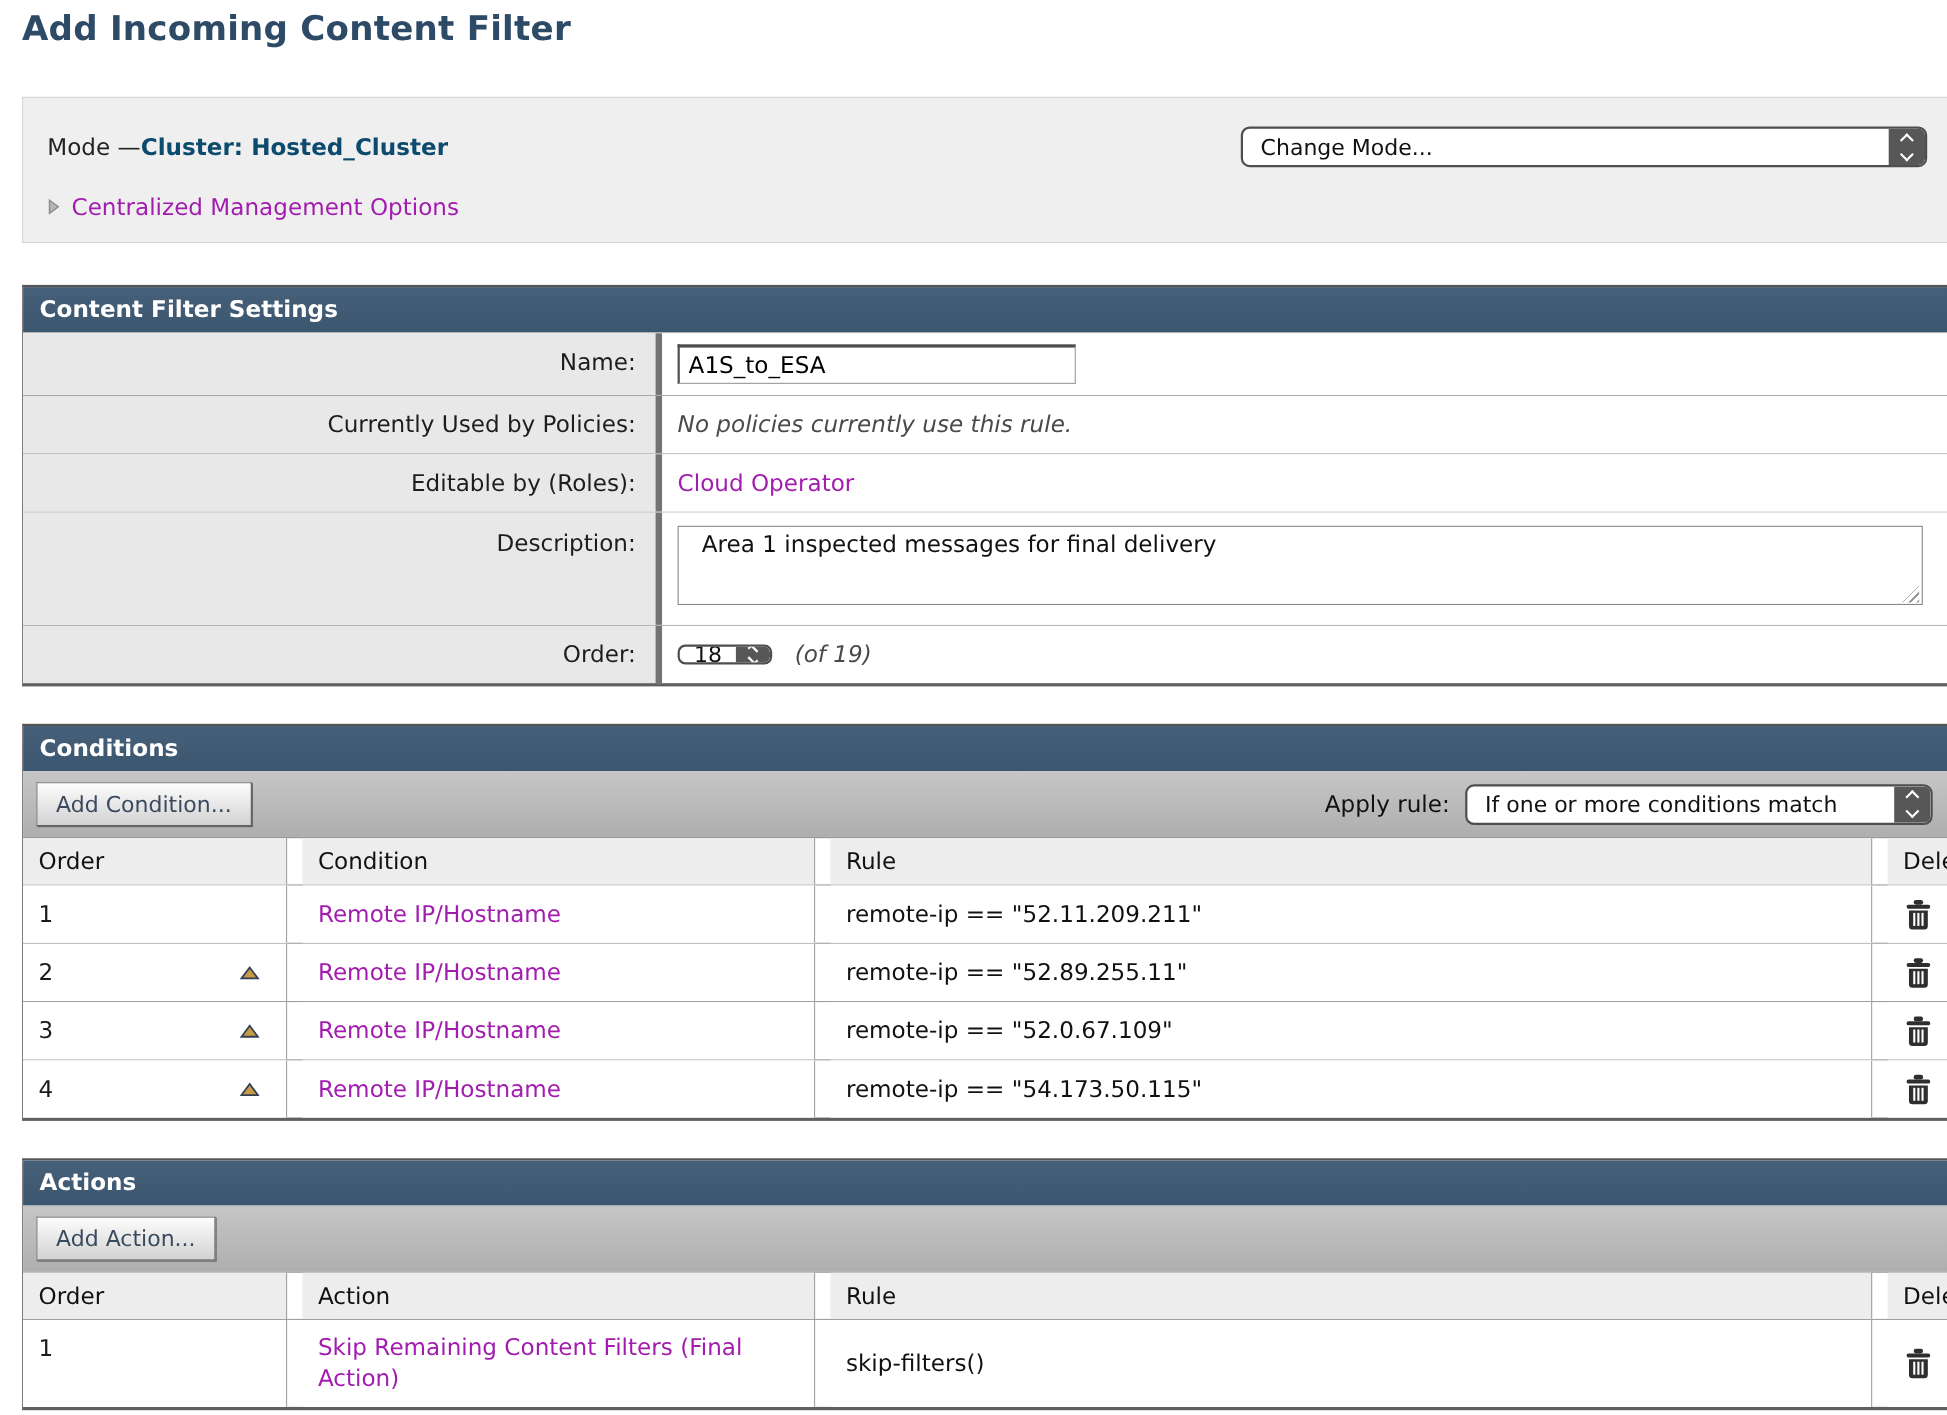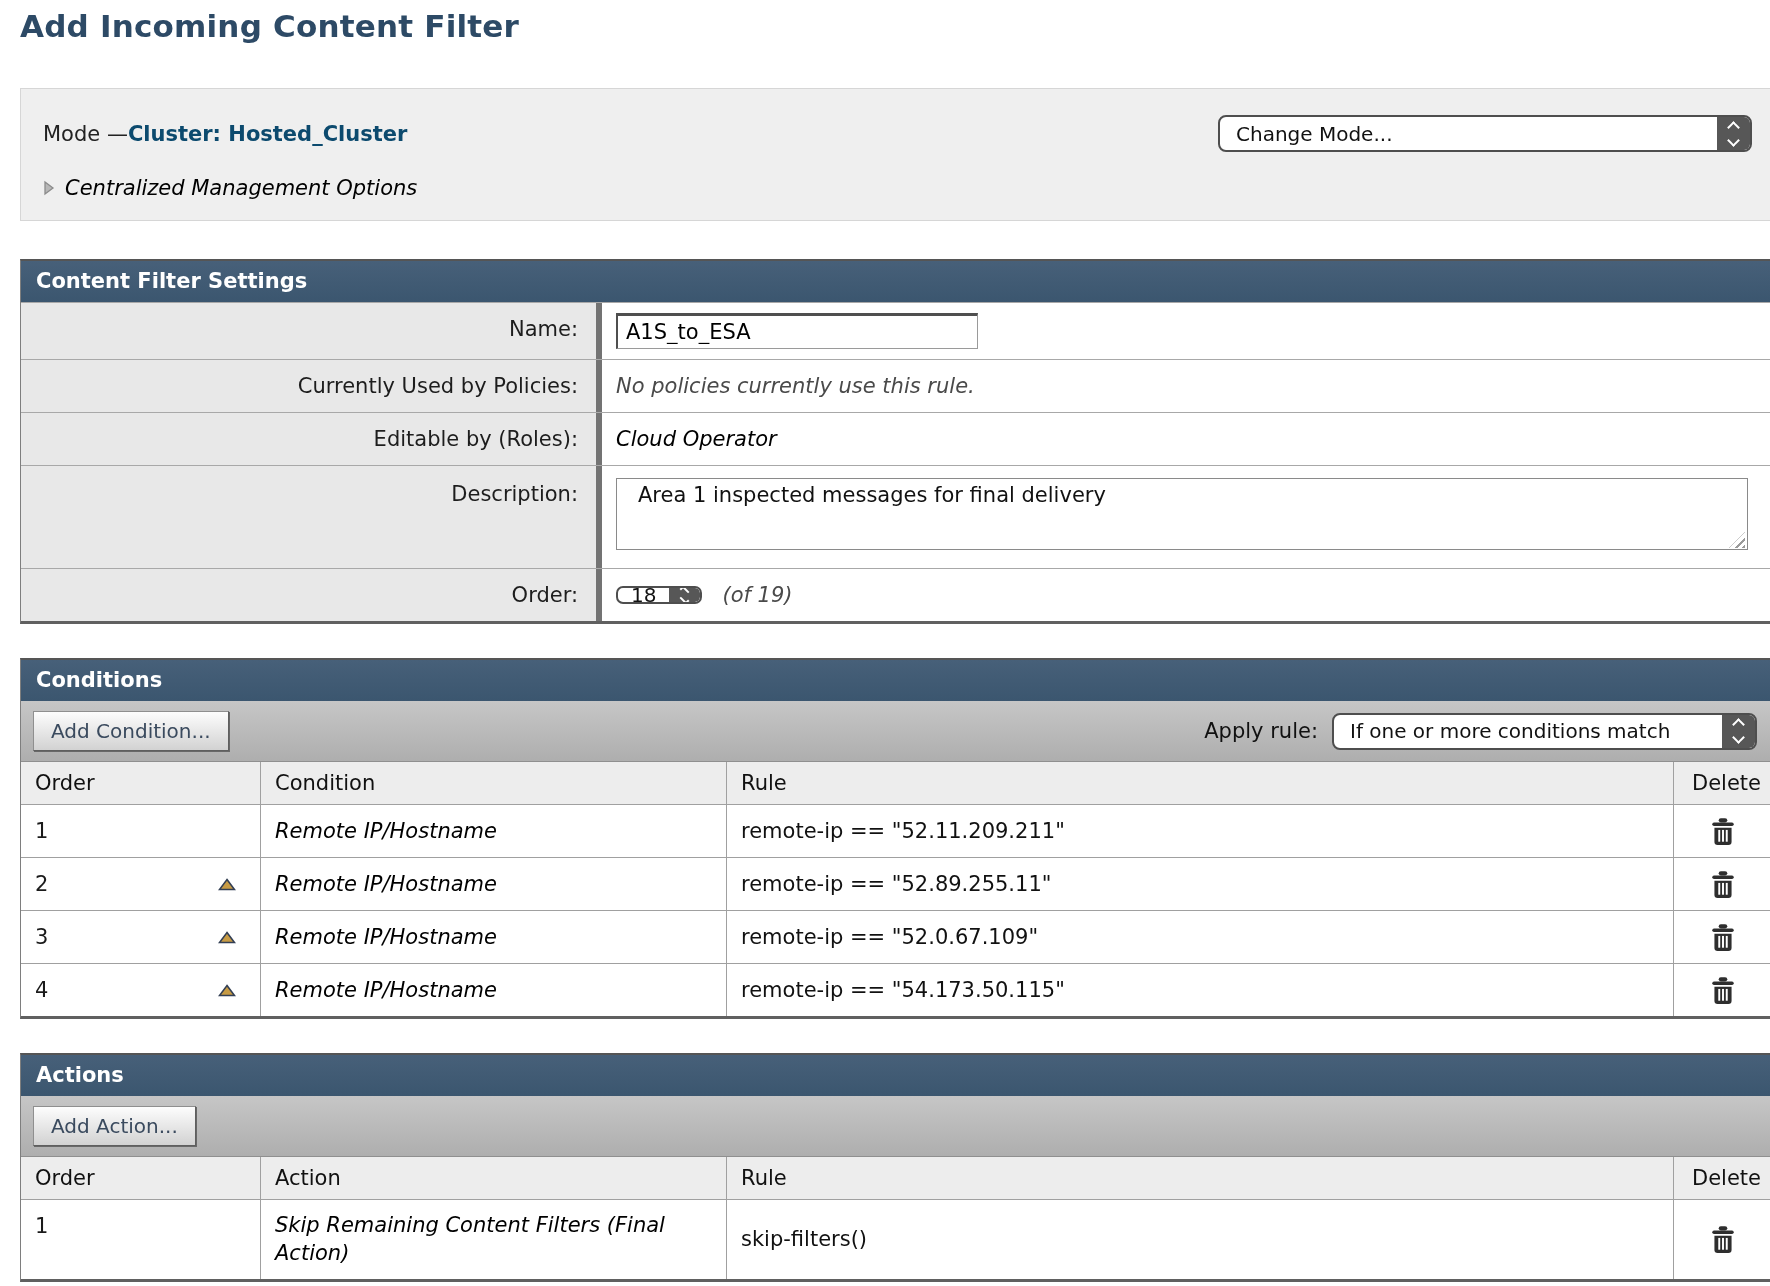--- a/index.html
+++ b/index.html
@@ -20,41 +20,41 @@
 
   
   .mode-panel {
     background: #efefef; border: 1px solid #d6d6d6;
     padding: 26px 22px 20px 22px; margin-bottom: 38px;
   }
   .mode-row { display: flex; justify-content: space-between; align-items: center; }
   .mode-text { font-size: 21px; color: #222; }
   .mode-text b { color: #0c4a6e; }
   .cm-link-row { margin-top: 24px; display: flex; align-items: center; gap: 10px; }
-  .teal-link { color: #000000; text-decoration: none; cursor: pointer; font-style: italic; }
+  .teal-link { color: #a21caf; text-decoration: none; cursor: pointer; }
   .cm-link-row a { font-size: 21px; }
 
   
   .sel {
     display: inline-flex; align-items: stretch; background: #fff;
     border: 2px solid #4e4e4e; border-radius: 8px; overflow: hidden;
     height: 37px; cursor: pointer;
   }
   .sel .sel-text {
     display: flex; align-items: center; padding: 0 16px;
     font-size: 20px; color: #111; flex: 1; white-space: nowrap;
   }
   .sel .stepper {
     width: 33px; background: #575757; border-radius: 0 5px 5px 0;
     display: flex; flex-direction: column; justify-content: center; align-items: center;
   }
   .chev { width: 9px; height: 9px; border-right: 2.5px solid #fff; border-bottom: 2.5px solid #fff; }
   .chev.up { transform: rotate(-135deg); margin-bottom: 2px; }
   .chev.down { transform: rotate(45deg); margin-top: 2px; }
-  .sel-changemode { width: 534px; }
+  .sel-changemode { width: 624px; }
   .sel-apply { width: 425px; }
   .sel-order { height: 18px; border-radius: 7px; }
   .sel-order .sel-text { padding: 0 13px; }
   .sel-order .stepper { width: 31px; }
 
   
   .panel {
     border: 1px solid #7e7e7e;
     border-right: 4px solid #7b7b7b;
     border-bottom: 3px solid #606060;
@@ -106,21 +106,21 @@
     font-family: "DejaVu Sans", "Liberation Sans", sans-serif;
     background: linear-gradient(#fdfdfd, #d2d2d2);
     border: 1px solid #8f8f8f; border-right-color: #5f5f5f; border-bottom-color: #5f5f5f;
     box-shadow: 1px 1px 0 #686868;
     font-size: 20px; color: #3a4a5e; padding: 7px 17px; cursor: pointer;
   }
   .apply-group { display: flex; align-items: center; gap: 14px; margin-right: 2px; }
   .apply-label { font-size: 21px; color: #111; }
 
   
-  .grid-row { display: grid; grid-template-columns: 240px 466px 947px 1fr; border-top: 1px solid #a0a0a0; }
+  .grid-row { display: grid; grid-template-columns: 240px 466px 947px 1fr; border-top: 1px solid #a0a0a0; gap: 14px; }
   .grid-row > div { border-right: 1px solid #a0a0a0; }
   .grid-row > div:last-child { border-right: none; }
   .col-head { background: #ededed; font-size: 21px; color: #111; padding: 9px 14px; }
   .col-head.delete-head { text-align: right; padding-right: 10px; }
   .thead { border-top: none; }
   .cell { background: #fff; font-size: 21px; padding: 11px 14px; display: flex; align-items: center; }
   .order-cell { justify-content: space-between; padding-right: 24px; }
   .rule-cell { color: #111; }
   .trash-cell { justify-content: center; }
   .move-up { cursor: pointer; line-height: 0; }

